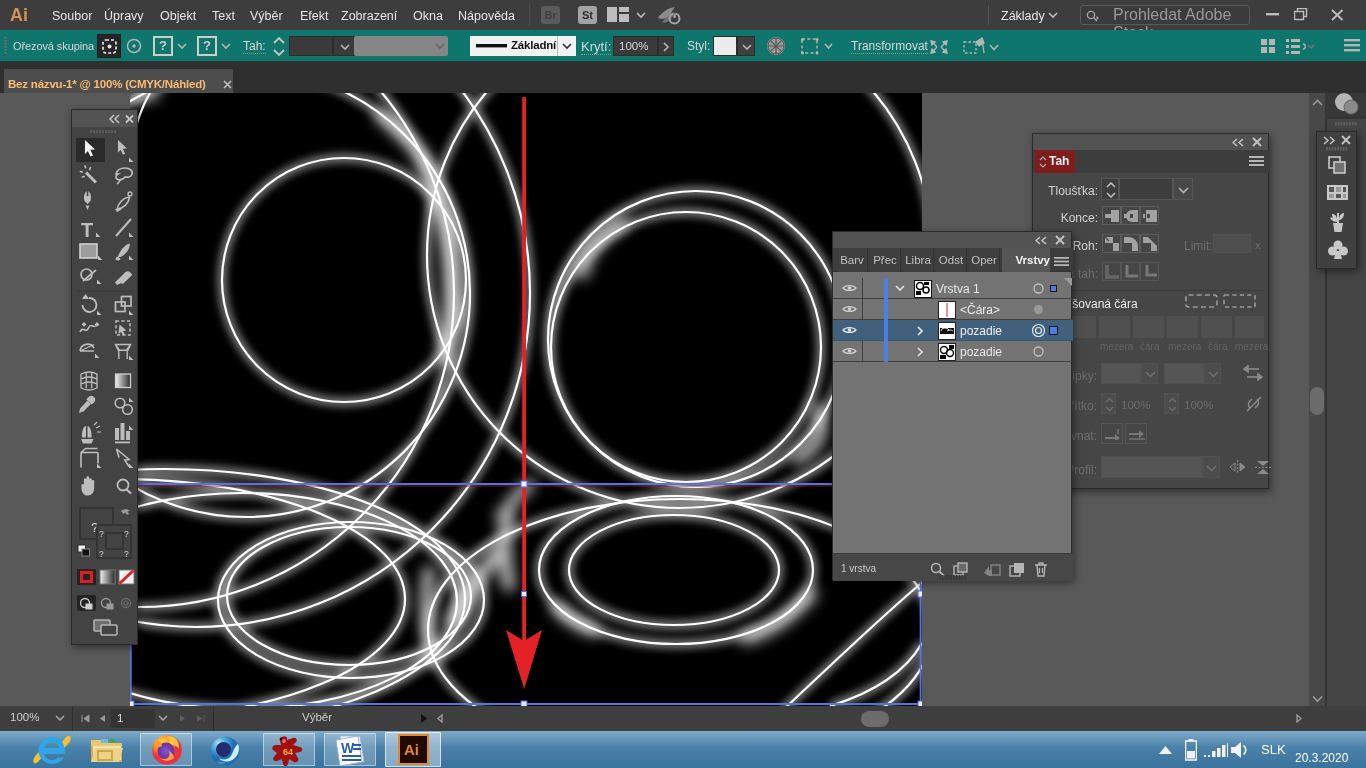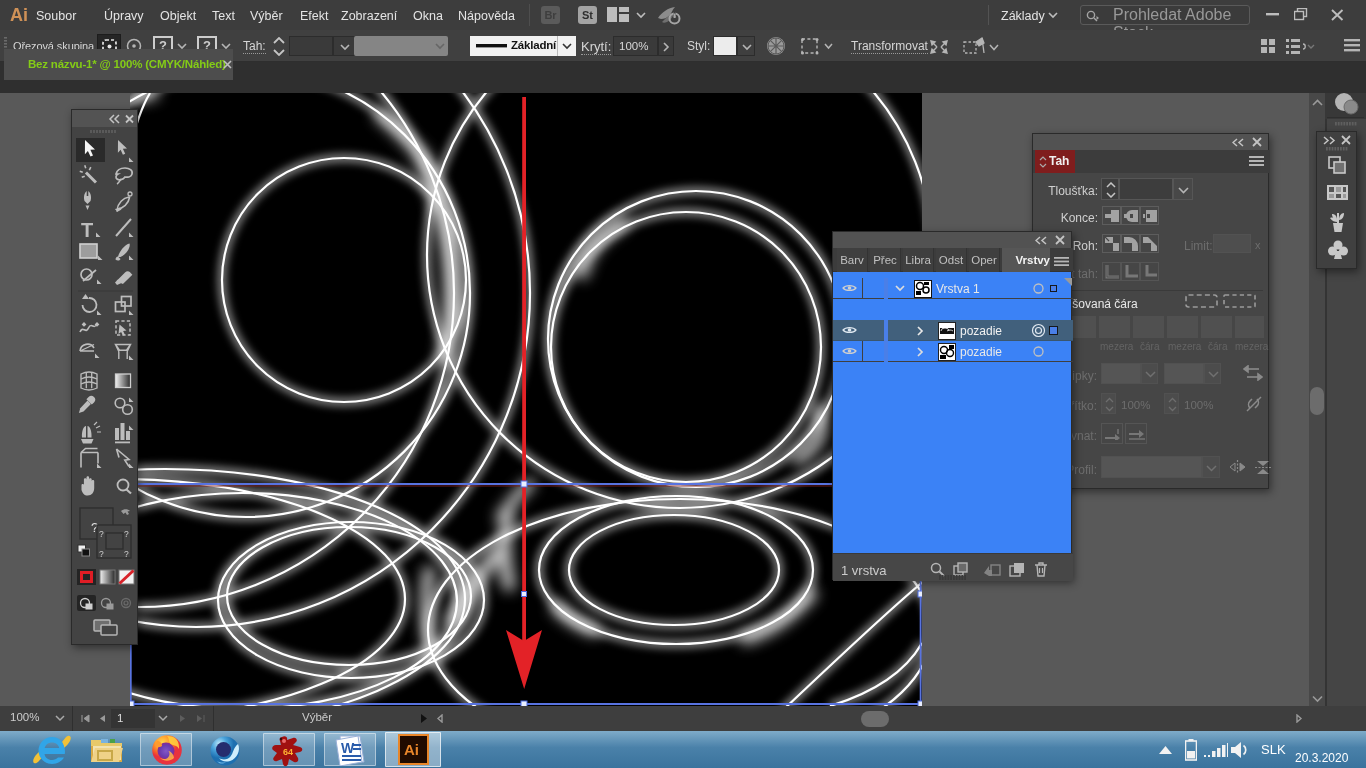--- a/index.html
+++ b/index.html
@@ -2,44 +2,44 @@
 <html><head><meta charset="utf-8">
 <style>
 *{margin:0;padding:0;box-sizing:border-box;font-family:"Liberation Sans",sans-serif;}
 html,body{width:1366px;height:768px;overflow:hidden;background:#595959;}
 .abs{position:absolute;}
 #app{position:absolute;left:0;top:0;width:1366px;height:768px;}
 
 #menubar{left:0;top:0;width:1366px;height:30px;background:#3d3d3d;}
 #menubar .mi{position:absolute;top:9px;font-size:12.5px;color:#e4e4e4;}
 #ailogo{left:10px;top:5px;font-size:18px;font-weight:bold;color:#cf9157;}
-#ctrlbar{left:0;top:30px;width:1366px;height:32px;background:#404040;border-bottom:1px solid #2e2e2e;}
+#ctrlbar{left:0;top:30px;width:1366px;height:32px;background:#0f766e;border-bottom:1px solid #2e2e2e;}
 #tabbar{left:0;top:62px;width:1366px;height:31px;background:#2f2f2f;}
-#doctab{left:4px;top:49px;width:229px;height:31px;background:#4d4d4d;color:#84cc16;font-size:12px;line-height:31px;padding-left:24px;}
+#doctab{left:4px;top:69px;width:229px;height:31px;background:#4d4d4d;color:#fdba74;font-size:12px;line-height:31px;padding-left:4px;}
 
 #pasteboard{left:0;top:93px;width:1308px;height:613px;background:#595959;overflow:hidden;}
 
 #statusbar{left:0;top:706px;width:1366px;height:25px;background:#3e3e3e;color:#cccccc;font-size:11.5px;}
 
 #taskbar{left:0;top:731px;width:1366px;height:37px;background:linear-gradient(#7fabc9,#4a81a9 45%,#3a739d);}
 
 .panel{position:absolute;background:#454545;border:1px solid #2a2a2a;box-shadow:2px 3px 8px rgba(0,0,0,.45);}
 .phead{position:absolute;left:0;top:0;right:0;height:17px;background:#535353;}
 
 #vscroll{left:1309px;top:93px;width:16px;height:613px;background:#484848;}
 #dockcol{left:1325px;top:93px;width:41px;height:613px;background:#454545;border-left:2px solid #343434;}
 label,div{cursor:default;}
 .tabt{height:24px;background:#3f3f3f;border-right:1px solid #333;color:#c0c0c0;font-size:11.5px;line-height:24px;text-align:center;overflow:hidden;}
 </style></head>
 <body>
 <div id="app">
 
   <div class="abs" id="menubar">
     <div class="abs" id="ailogo">Ai</div>
-    <div class="mi" style="left:36px">Soubor</div>
+    <div class="mi" style="left:52px">Soubor</div>
     <div class="mi" style="left:104px">Úpravy</div>
     <div class="mi" style="left:160px">Objekt</div>
     <div class="mi" style="left:212px">Text</div>
     <div class="mi" style="left:250px">Výběr</div>
     <div class="mi" style="left:300px">Efekt</div>
     <div class="mi" style="left:341px">Zobrazení</div>
     <div class="mi" style="left:413px">Okna</div>
     <div class="mi" style="left:458px">Nápověda</div>
     <div class="abs" style="left:529px;top:4px;width:1px;height:22px;background:#4e4e4e"></div>
     <div class="abs" style="left:541px;top:6px;width:19px;height:18px;background:#5b5b5b;border-radius:3px;color:#3e3e3e;font-size:11px;font-weight:bold;text-align:center;line-height:18px;">Br</div>
@@ -792,21 +792,21 @@
         <path d="M8.5 0v14" stroke="#8a8a8a" stroke-width="1.2" stroke-dasharray="2 1.5"></path>
         <path d="M6 3L1 7l5 4zM11 3l5 4-5 4z" fill="none" stroke="#8a8a8a"></path>
         <path d="M11 3l5 4-5 4z" fill="#8a8a8a"></path>
       </svg>
     <svg class="abs" style="left:222px;top:326px" width="16" height="15">
         <path d="M0 7.5h16" stroke="#8a8a8a" stroke-width="1.2" stroke-dasharray="2 1.5"></path>
         <path d="M2 1h12L8 6zM2 14h12L8 9z" fill="#8a8a8a"></path>
       </svg>
   </div>
 
-  <div class="panel" id="vrstvy" style="left:832px;top:231px;width:240px;height:349px;background:#3b82f6;">
+  <div class="panel" id="vrstvy" style="left:832px;top:231px;width:240px;height:349px;background:#737373;">
     <div class="phead" style="height:16px;background:#525252;"></div>
     <svg class="abs" style="left:202px;top:4px" width="14" height="9">
         <path d="M5 1L1 4.5 5 8M11 1L7 4.5 11 8" fill="none" stroke="#c4c4c4" stroke-width="1.5"></path>
       </svg>
     <svg class="abs" style="left:222px;top:3px" width="11" height="11">
         <path d="M1 1l8 8M9 1L1 9" stroke="#c4c4c4" stroke-width="1.8"></path>
       </svg>
 
     <div class="abs" style="left:0;top:16px;width:240px;height:24px;background:#3c3c3c;border-bottom:1px solid #333;"></div>
     <div class="abs tabt" style="left:4px;top:16px;width:31px;">Barv</div>
@@ -844,20 +844,37 @@
       <span style="position:absolute;left:103px;top:4px;font-size:12px;color:#e8e8e8;">Vrstva 1</span>
       <circle></circle>
       <svg style="position:absolute;left:200px;top:5px" width="11" height="11">
           <circle cx="5.5" cy="5.5" r="4.5" fill="none" stroke="#c0c0c0" stroke-width="1.3"></circle>
         </svg>
       <div style="position:absolute;left:217px;top:7px;width:7px;height:7px;background:#4a7fe8;border:1px solid #16181c;"></div>
       <svg style="position:absolute;left:231px;top:0" width="8" height="8">
           <path d="M0 0h8v8z" fill="#9a9a9a"></path>
         </svg>
     </div>
+    <div class="abs" style="left:0;top:67px;width:240px;height:21px;border-bottom:1px solid #3f3f3f;">
+      <svg style="position:absolute;left:9px;top:5px" width="15" height="10">
+          <path d="M1 5C3.7 1.8 11.3 1.8 14 5 11.3 8.2 3.7 8.2 1 5z" fill="none" stroke="#cfcfcf" stroke-width="1.2"></path>
+          <circle cx="7.5" cy="5" r="1.8" fill="#cfcfcf"></circle>
+        </svg>
+      <div style="position:absolute;left:28.5px;top:0;width:1px;height:21px;background:#3f3f3f"></div>
+      <div style="position:absolute;left:51px;top:0;width:4px;height:21px;background:#4a7fe8"></div>
+      <div style="position:absolute;left:105px;top:1.5px;width:18px;height:18px;background:#fff;border:1px solid #222;">
+        <svg width="16" height="16">
+            <path d="M8 1v14" stroke="#e05a5a" stroke-width="1.3"></path>
+          </svg>
+      </div>
+      <span style="position:absolute;left:127px;top:4px;font-size:12px;color:#e8e8e8;">&lt;Čára&gt;</span>
+      <svg style="position:absolute;left:200px;top:5px" width="11" height="11">
+          <circle cx="5.5" cy="5.5" r="4.5" fill="#9a9a9a"></circle>
+        </svg>
+    </div>
     <div class="abs" style="left:0;top:88px;width:240px;height:21px;background:#41607c;border-bottom:1px solid #3a566e;">
       <svg style="position:absolute;left:9px;top:5px" width="15" height="10">
           <path d="M1 5C3.7 1.8 11.3 1.8 14 5 11.3 8.2 3.7 8.2 1 5z" fill="none" stroke="#dfe8f0" stroke-width="1.2"></path>
           <circle cx="7.5" cy="5" r="1.8" fill="#dfe8f0"></circle>
         </svg>
       <div style="position:absolute;left:51px;top:0;width:4px;height:21px;background:#4a7fe8"></div>
       <svg style="position:absolute;left:84px;top:6px" width="7" height="10">
           <path d="M1 1l4 4-4 4" stroke="#e8e8e8" stroke-width="1.7" fill="none"></path>
         </svg>
       <div style="position:absolute;left:105px;top:1.5px;width:18px;height:18px;background:#fff;border:1px solid #222;">
@@ -891,21 +908,21 @@
             <rect x="10" y="1" width="5" height="4" fill="#000"></rect>
           </svg>
       </div>
       <span style="position:absolute;left:127px;top:4px;font-size:12px;color:#e8e8e8;">pozadie</span>
       <svg style="position:absolute;left:200px;top:5px" width="11" height="11">
           <circle cx="5.5" cy="5.5" r="4.5" fill="none" stroke="#c0c0c0" stroke-width="1.3"></circle>
         </svg>
     </div>
 
     <div class="abs" style="left:0;top:321px;width:240px;height:28px;background:#474747;border-top:1px solid #3a3a3a;">
-      <span style="position:absolute;left:8px;top:9px;font-size:13px;color:#cccccc;">1 vrstva</span>
+      <span style="position:absolute;left:8px;top:9px;font-size:10px;color:#cccccc;">1 vrstva</span>
       <svg style="position:absolute;left:97px;top:8px" width="15" height="15">
           <circle cx="6" cy="6" r="4.5" fill="none" stroke="#b5b5b5" stroke-width="1.5"></circle>
           <path d="M9.5 9.5L14 14" stroke="#b5b5b5" stroke-width="1.8"></path>
         </svg>
       <svg style="position:absolute;left:120px;top:8px" width="16" height="15">
           <rect x="1" y="4" width="9" height="9" fill="none" stroke="#b5b5b5" stroke-width="1.4"></rect>
           <rect x="5" y="1" width="9" height="9" fill="#6a6a6a" stroke="#b5b5b5" stroke-width="1.4"></rect>
         </svg>
       <svg style="position:absolute;left:150px;top:8px" width="18" height="15" opacity="0.55">
           <rect x="8" y="3" width="9" height="10" fill="none" stroke="#b5b5b5" stroke-width="1.4"></rect>

